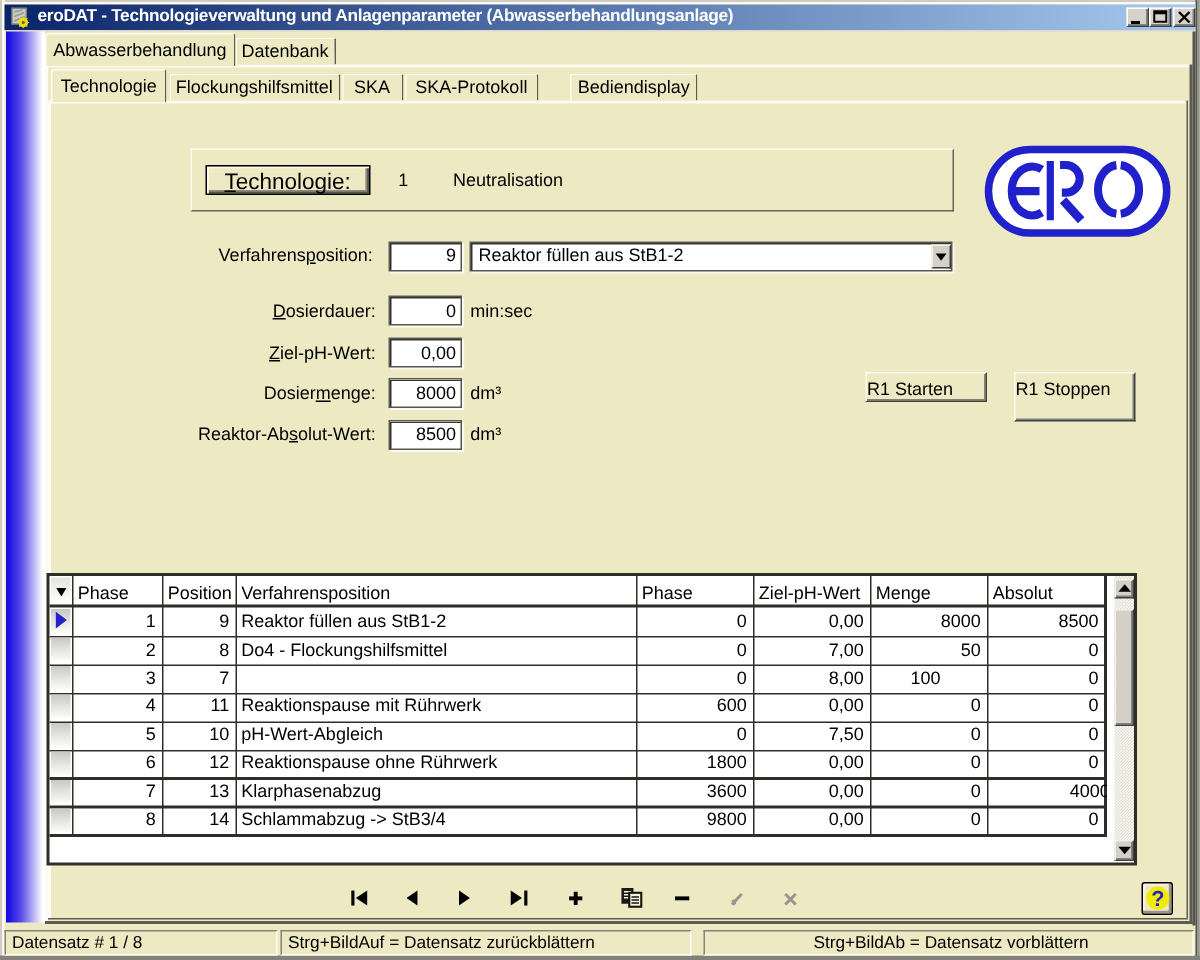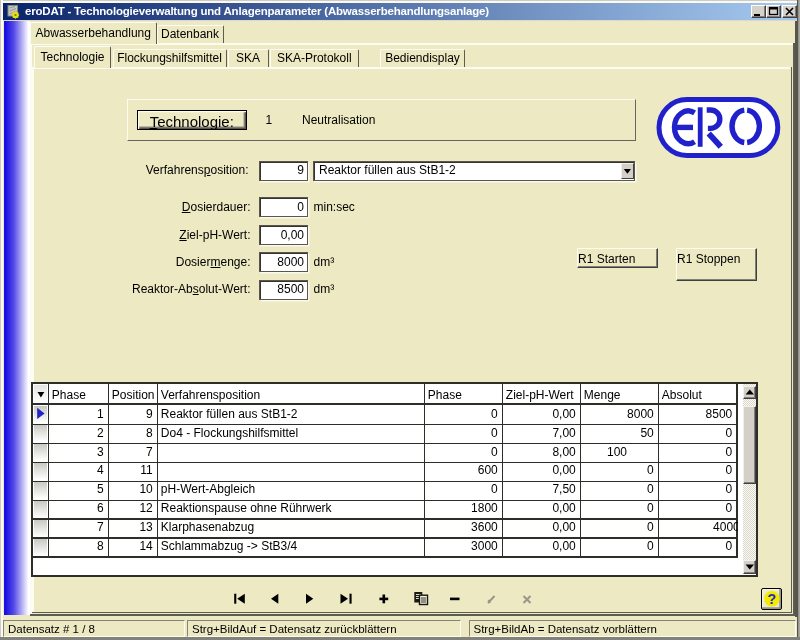--- a/index.html
+++ b/index.html
@@ -215,20 +215,21 @@
     <div class="cell num" style="left:546.8px;top:42.1px;width:74px">50</div>
     <div class="cell num" style="left:624.8px;top:42.1px;width:74.5px">0</div>
     <div class="cell num" style="left:14.799999999999997px;top:61px;width:56px">3</div>
     <div class="cell num" style="left:74.8px;top:61px;width:45px">7</div>
     <div class="cell num" style="left:390.8px;top:61px;width:74px">0</div>
     <div class="cell num" style="left:468.8px;top:61px;width:74px">8,00</div>
     <div class="cell num" style="left:520px;top:61px;width:74px">100</div>
     <div class="cell num" style="left:624.8px;top:61px;width:74.5px">0</div>
     <div class="cell num" style="left:14.799999999999997px;top:79.89999999999999px;width:56px">4</div>
     <div class="cell num" style="left:74.8px;top:79.89999999999999px;width:45px">11</div>
+    <div class="cell" style="left:127.8px;top:79.89999999999999px;width:261px">Reaktionspause mit Rührwerk</div>
     <div class="cell num" style="left:390.8px;top:79.89999999999999px;width:74px">600</div>
     <div class="cell num" style="left:468.8px;top:79.89999999999999px;width:74px">0,00</div>
     <div class="cell num" style="left:546.8px;top:79.89999999999999px;width:74px">0</div>
     <div class="cell num" style="left:624.8px;top:79.89999999999999px;width:74.5px">0</div>
     <div class="cell num" style="left:14.799999999999997px;top:98.8px;width:56px">5</div>
     <div class="cell num" style="left:74.8px;top:98.8px;width:45px">10</div>
     <div class="cell" style="left:127.8px;top:98.8px;width:261px">pH-Wert-Abgleich</div>
     <div class="cell num" style="left:390.8px;top:98.8px;width:74px">0</div>
     <div class="cell num" style="left:468.8px;top:98.8px;width:74px">7,50</div>
     <div class="cell num" style="left:546.8px;top:98.8px;width:74px">0</div>
@@ -243,21 +244,21 @@
     <div class="cell num" style="left:14.799999999999997px;top:136.59999999999997px;width:56px">7</div>
     <div class="cell num" style="left:74.8px;top:136.59999999999997px;width:45px">13</div>
     <div class="cell" style="left:127.8px;top:136.59999999999997px;width:261px">Klarphasenabzug</div>
     <div class="cell num" style="left:390.8px;top:136.59999999999997px;width:74px">3600</div>
     <div class="cell num" style="left:468.8px;top:136.59999999999997px;width:74px">0,00</div>
     <div class="cell num" style="left:546.8px;top:136.59999999999997px;width:74px">0</div>
     <div class="cell num" style="left:624.8px;top:136.59999999999997px;width:82px">4000</div>
     <div class="cell num" style="left:14.799999999999997px;top:155.49999999999997px;width:56px">8</div>
     <div class="cell num" style="left:74.8px;top:155.49999999999997px;width:45px">14</div>
     <div class="cell" style="left:127.8px;top:155.49999999999997px;width:261px">Schlammabzug -&gt; StB3/4</div>
-    <div class="cell num" style="left:390.8px;top:155.49999999999997px;width:74px">3000</div>
+    <div class="cell num" style="left:390.8px;top:155.49999999999997px;width:74px">9800</div>
     <div class="cell num" style="left:468.8px;top:155.49999999999997px;width:74px">0,00</div>
     <div class="cell num" style="left:546.8px;top:155.49999999999997px;width:74px">0</div>
     <div class="cell num" style="left:624.8px;top:155.49999999999997px;width:74.5px">0</div>
     <svg class="abs" style="left:2.6px;top:23.8px" width="10" height="13" viewBox="0 0 10 13">
       <path d="M 1.2 0.8 L 1.2 12 L 8.6 6.4 Z" fill="#2222C8"></path>
     </svg>
     <div class="abs" style="left:705px;top:0;width:18.4px;height:190.6px;background:#fff"></div>
     <div class="abs" style="left:709.8px;top:0px;width:13.7px;height:190.6px;background-image:linear-gradient(45deg,#D9D6CA 25%,transparent 25%,transparent 75%,#D9D6CA 75%),linear-gradient(45deg,#D9D6CA 25%,#FBFAF4 25%,#FBFAF4 75%,#D9D6CA 75%);background-size:2px 2px;background-position:0 0,1px 1px;"></div>
     <div class="sbtn" style="left:709.8px;top:2.6px;width:13.7px;height:13.2px"></div>
     <svg class="abs" style="left:709.8px;top:2.6px" width="14" height="13" viewBox="0 0 14 13">
@@ -295,13 +296,13 @@
 </svg>
 
 <div class="abs" style="left:760.7px;top:588px;width:21.8px;height:22px;border:1.6px solid #000;border-radius:2px;background:#EDE9C3;box-shadow:inset -1.8px -1.8px 0 #97938b, inset 1.2px 1.2px 0 #F6F3E2;"></div>
 <svg class="abs" style="left:760.7px;top:588px" width="22" height="22" viewBox="0 0 22 22">
   <circle cx="10.9" cy="10.7" r="7.7" fill="#F2EA00"></circle>
   <text x="10.9" y="16" font-family="Liberation Sans" font-size="14.5" font-weight="bold" fill="#2222CC" text-anchor="middle">?</text>
 </svg>
 
 <div class="spanel" style="left:3px;width:182px;">Datensatz # 1 / 8</div>
 <div class="spanel" style="left:187px;width:274px;">Strg+BildAuf = Datensatz zurückblättern</div>
-<div class="spanel" style="left:468.5px;width:327px;">Strg+BildAb = Datensatz vorblättern</div>
+<div class="spanel" style="left:468.5px;width:327px;text-align:center;">Strg+BildAb = Datensatz vorblättern</div>
 
 </body></html>

